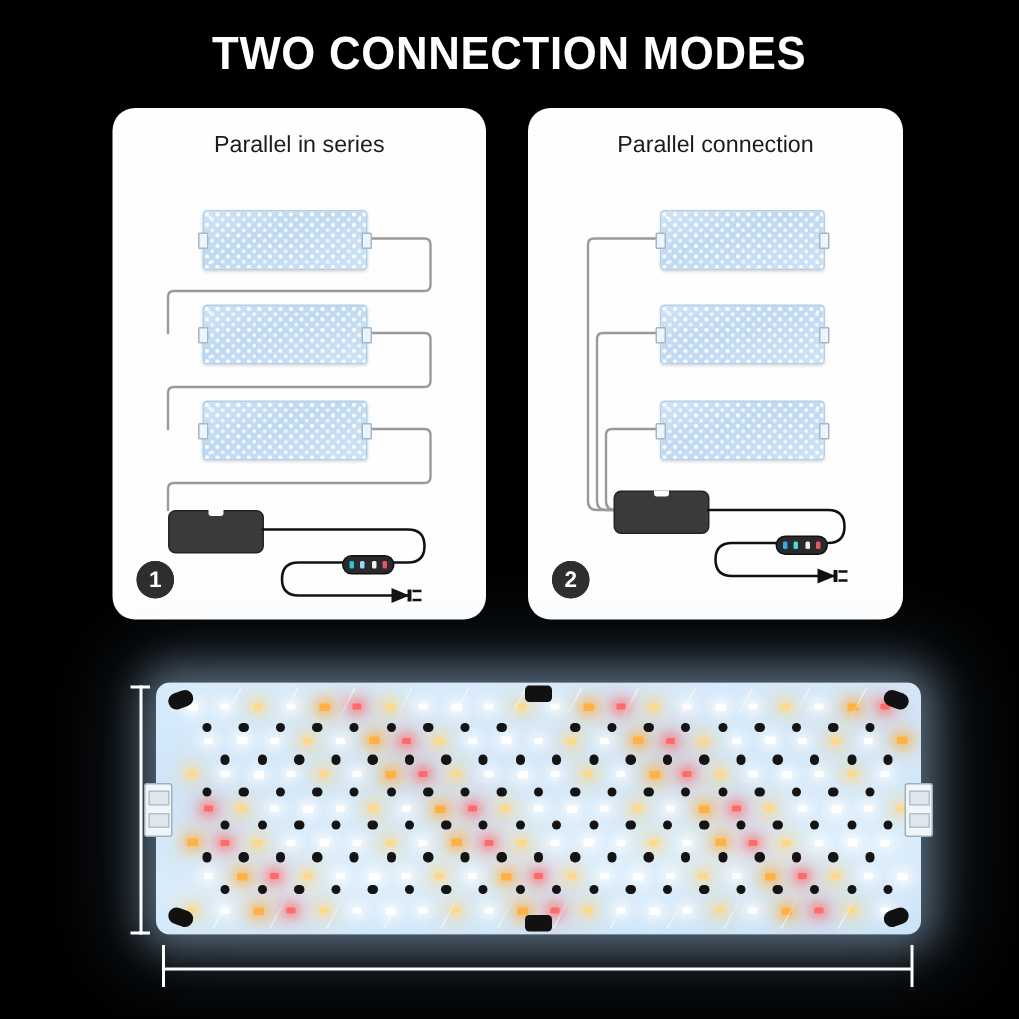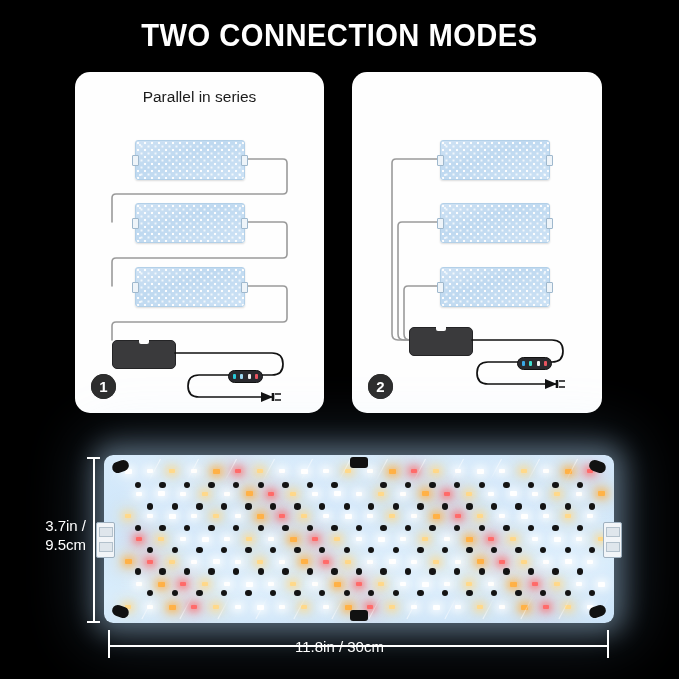--- a/index.html
+++ b/index.html
@@ -160,20 +160,21 @@
       <span style="background:#28c8d8"></span>
       <span style="background:#9fd8f0"></span>
       <span style="background:#f2f2f2"></span>
       <span style="background:#e8545f"></span>
     </div>
 
     <div class="badge">1</div>
   </div>
 
   <div class="card" id="card2">
+    <div class="card-title">Parallel connection</div>
 
     <svg class="wiresvg" viewBox="0 0 250 341">
       <g fill="none" stroke="#9a9a9a" stroke-width="1.6" stroke-linecap="round" stroke-linejoin="round">
 
         <path d="M88 87 H44 Q40 87 40 91 V262 Q40 268 46 268 H58"></path>
 
         <path d="M88 150 H50 Q46 150 46 154 V262 Q46 268 52 268 H60"></path>
 
         <path d="M88 214 H56 Q52 214 52 218 V262 Q52 268 58 268 H64"></path>
       </g>
@@ -544,19 +545,14 @@
   </div>
 
   <div class="dimline" style="left:93px;top:457px;width:1.5px;height:166px;"></div>
   <div class="dimline" style="left:87px;top:457px;width:13px;height:1.5px;"></div>
   <div class="dimline" style="left:87px;top:621px;width:13px;height:1.5px;"></div>
 
   <div class="dimline" style="left:108px;top:645px;width:500px;height:1.5px;"></div>
   <div class="dimline" style="left:108px;top:630px;width:1.5px;height:28px;"></div>
   <div class="dimline" style="left:607px;top:630px;width:1.5px;height:28px;"></div>
 
-  <div class="dimtext" id="dim-h">
-    <div>3.7in /</div>
-    <div>9.5cm</div>
-  </div>
-  <div class="dimtext" id="dim-w">11.8in / 30cm</div>
 
 </div>
 
 </body></html>

